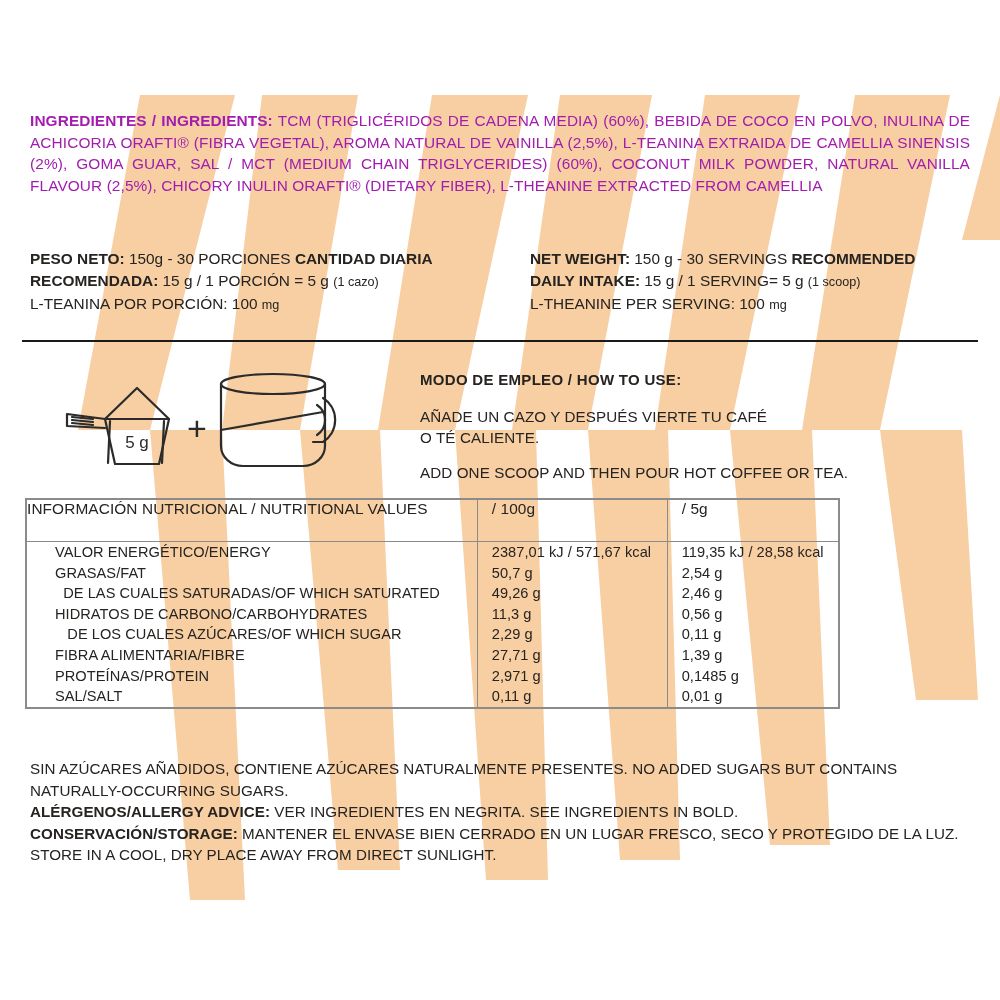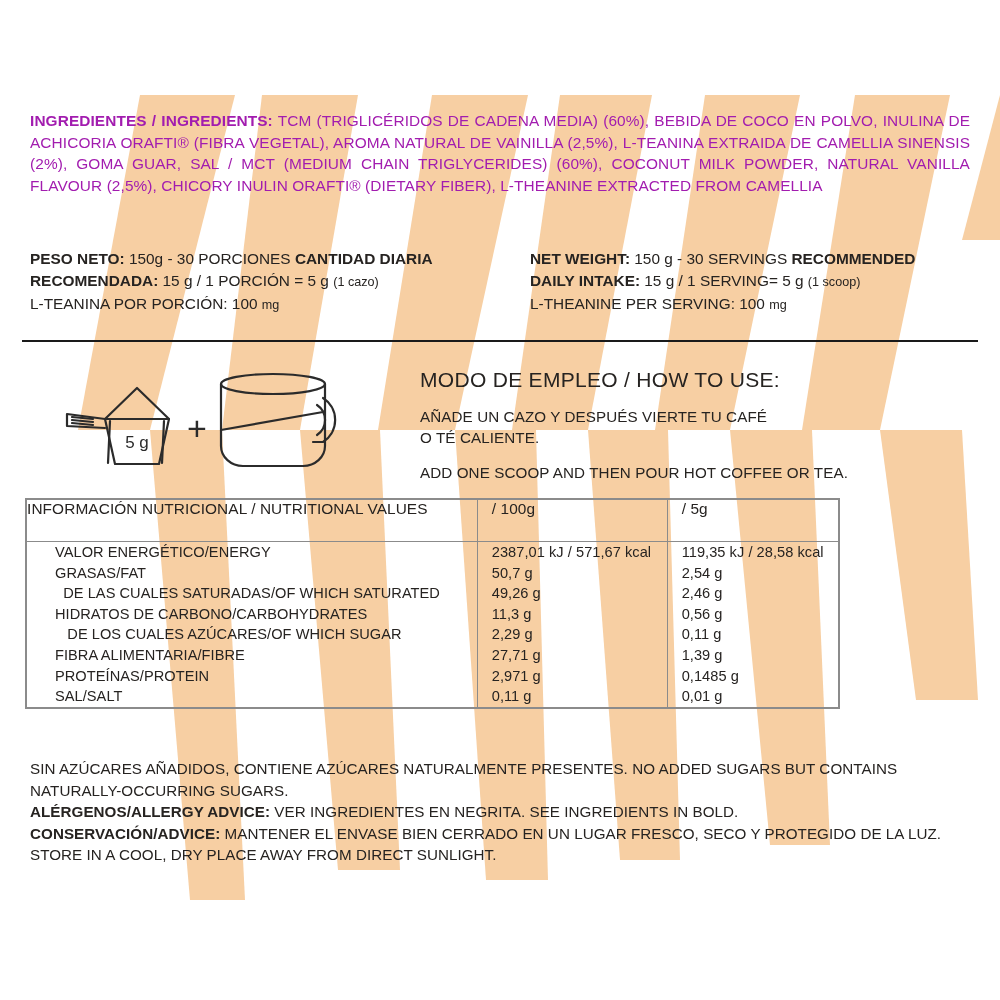--- a/index.html
+++ b/index.html
@@ -65,21 +65,21 @@
   
   .howto-icons {
     position:absolute; left:45px; top:368px;
     width:345px; height:105px;
   }
   .howto-text {
     position:absolute; left:420px; top:370px; width:545px;
     color:#262321;
   }
   .howto-title {
-    font-size:21px; font-weight:400; letter-spacing:0.3px;
+    font-size:15px; font-weight:700; letter-spacing:0.3px;
     line-height:20px;
   }
   .howto-line {
     font-size:15.2px; line-height:21px; letter-spacing:0.1px;
   }
   .howto-gap1 { margin-top:16px; }
   .howto-gap2 { margin-top:14px; }
 
   
   .ntable {
@@ -270,18 +270,18 @@
         </tbody>
       </table>
     </div>
 
     <div class="notes">
       <p>SIN AZÚCARES AÑADIDOS, CONTIENE AZÚCARES NATURALMENTE PRESENTES.  NO ADDED SUGARS BUT CONTAINS NATURALLY-OCCURRING SUGARS.</p>
       <p class="note-block2">
         <b>ALÉRGENOS/ALLERGY ADVICE:</b><span> VER INGREDIENTES EN NEGRITA. SEE INGREDIENTS IN BOLD.</span>
       </p>
       <p>
-        <b>CONSERVACIÓN/ADVICE:</b><span> MANTENER EL ENVASE BIEN CERRADO EN UN LUGAR FRESCO, SECO Y PROTEGIDO DE LA LUZ. STORE IN A COOL, DRY PLACE AWAY FROM DIRECT SUNLIGHT.</span>
+        <b>CONSERVACIÓN/STORAGE:</b><span> MANTENER EL ENVASE BIEN CERRADO EN UN LUGAR FRESCO, SECO Y PROTEGIDO DE LA LUZ. STORE IN A COOL, DRY PLACE AWAY FROM DIRECT SUNLIGHT.</span>
       </p>
     </div>
 
   </div>
 </div>
 
 </body></html>

